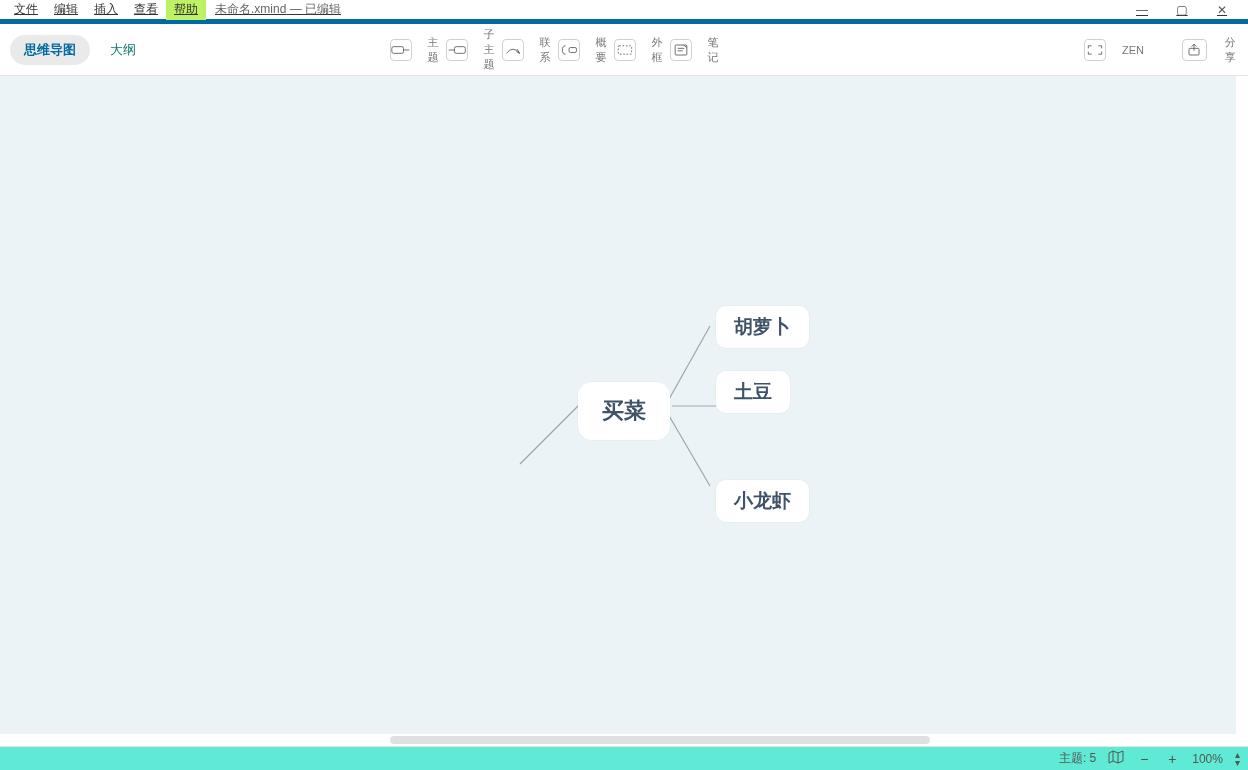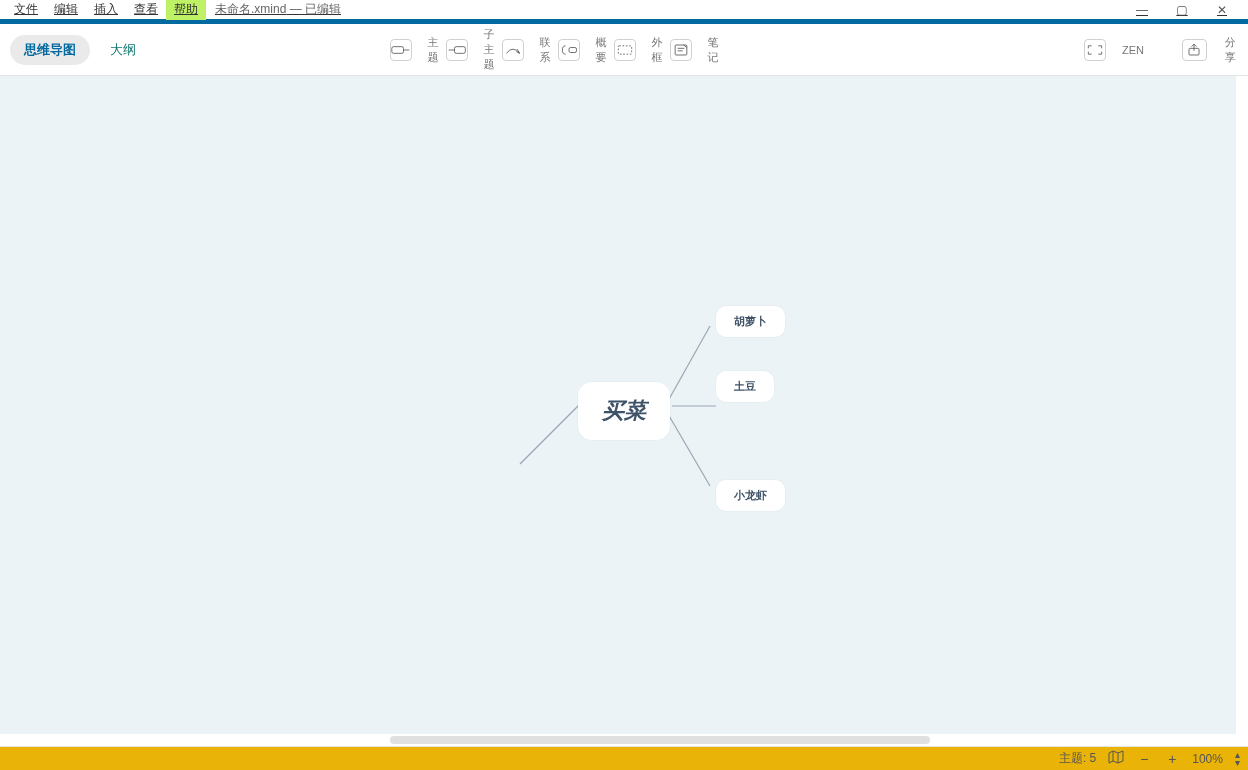--- a/index.html
+++ b/index.html
@@ -55,30 +55,30 @@
 
 
 .node {
   position: absolute; background: #ffffff; border-radius: 10px;
   display: flex; align-items: center; justify-content: center;
   color: #3f5368; font-weight: 600; padding: 8px 18px; white-space: nowrap;
   box-shadow: 0 0 0 1px rgba(0,0,0,0.02);
 }
 .node.central { font-size: 22px; padding: 14px 24px; border-radius: 14px; }
 .node.main    { font-size: 15px; }
-.node.sub     { font-size: 11px; }
+.node.sub     { font-size: 19px; }
 
 svg.lines { position: absolute; inset: 0; width: 100%; height: 100%; }
 svg.lines line { stroke: #9aa7b3; stroke-width: 1.2; }
 
 
 .statusbar {
   position: absolute; left: 0; right: 0; bottom: 0; height: 24px;
   display: flex; align-items: center; justify-content: flex-end;
-  font-size: 12px; color: #555; background: #eab308; border-top: 1px solid #e5e5e5;
+  font-size: 12px; color: #555; background: #5eead4; border-top: 1px solid #e5e5e5;
   padding: 0 8px; gap: 12px;
 }
 .statusbar .zbtn { width: 16px; text-align:center; font-size: 14px; cursor:default; }
 .statusbar .mapico svg { width:16px; height:14px; }
 .statusbar .updown { font-size: 10px; line-height: 8px; display:flex; flex-direction:column; }
 </style>
 </head>
 <body>
 
 <div class="menubar">
@@ -189,21 +189,21 @@
 </div>
 
 <div class="canvas-wrap">
   <div class="canvas">
     <svg class="lines">
       <line x1="520" y1="388" x2="580" y2="328"></line>
       <line x1="668" y1="325" x2="710" y2="250"></line>
       <line x1="672" y1="330" x2="716" y2="330"></line>
       <line x1="668" y1="338" x2="710" y2="410"></line>
     </svg>
-    <div class="node central" style="left:578px; top:306px;font-style:italic;">买菜</div>
+    <div class="node central" style="left:578px; top:306px;">买菜</div>
     <div class="node sub" style="left:716px; top:230px;">胡萝卜</div>
     <div class="node sub" style="left:716px; top:295px;">土豆</div>
     <div class="node sub" style="left:716px; top:404px;">小龙虾</div>
   </div>
   <div class="scroll-v"></div>
   <div class="scroll-h">
     <div class="thumb"></div>
   </div>
 </div>
 

